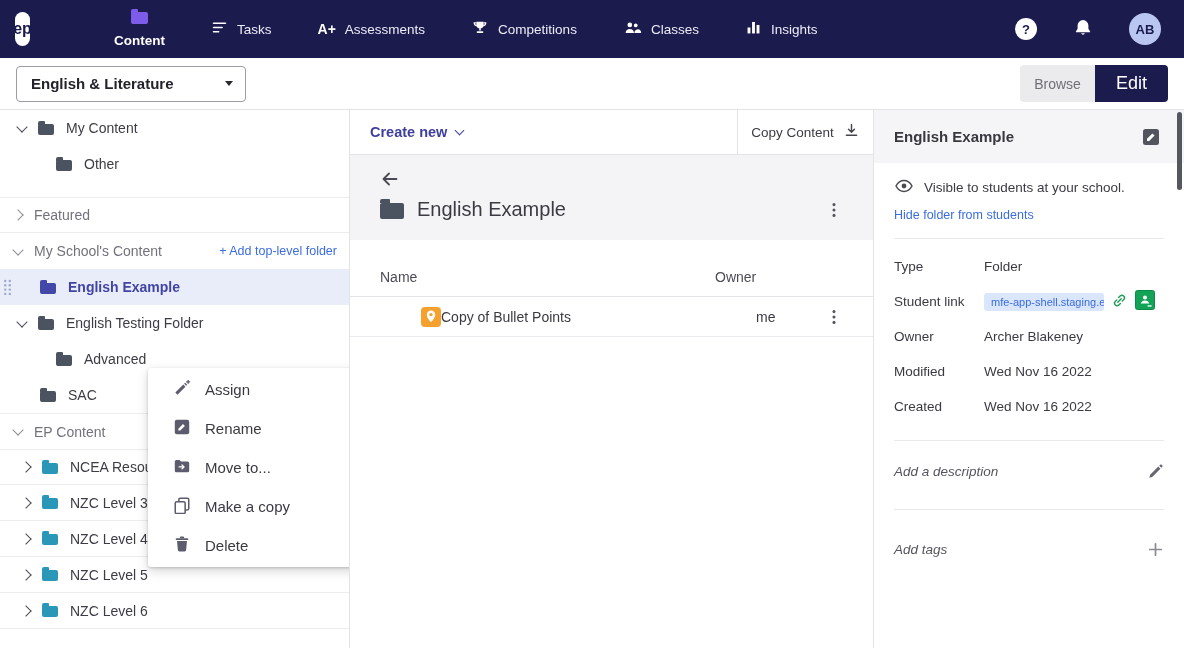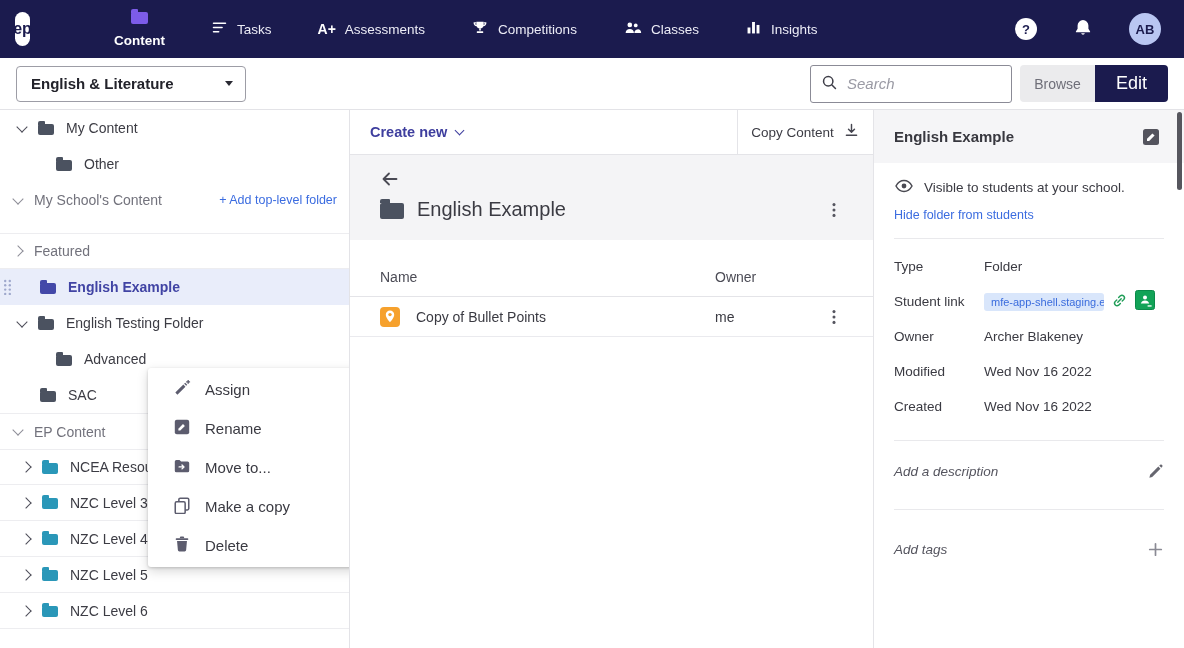--- a/index.html
+++ b/index.html
@@ -75,21 +75,21 @@
   .copy-content { width:136px; border-left:1px solid #e4e4e8; display:flex; align-items:center; justify-content:center; gap:9px; font-size:13.5px; color:#3c3c44; }
   .folder-header { height:85px; background:#f4f4f6; padding:14px 30px 0; flex:none; }
   .back-btn { display:block; height:20px; }
   .fh-title { display:flex; align-items:center; gap:13px; margin-top:9px; }
   .fh-title .title { font-size:20px; color:#3b3b43; font-weight:normal; }
   .kebab { margin-left:auto; display:flex; align-items:center; }
   .table-head { height:57px; display:flex; align-items:flex-end; padding:0 30px 11px; border-bottom:1px solid #e4e4e8; font-size:14px; color:#4c4c56; flex:none; }
   .col-name { flex:0 0 335px; }
   .col-owner { flex:1; }
   .content-row { height:40px; display:flex; align-items:center; padding:0 30px; border-bottom:1px solid #eaeaee; flex:none; }
-  .row-name { flex:0 0 335px; display:flex; align-items:center; gap:16px; color:#3a3a42; }
+  .row-name { flex:0 0 335px; display:flex; align-items:center; color:#3a3a42;margin-left:41px; }
   .lesson-icon { width:20px; height:20px; border-radius:4px; background:#f6a12d; display:flex; align-items:center; justify-content:center; flex:none; }
 
   
   .details { width:311px; flex:none; border-left:1px solid #e4e4e8; position:relative; background:#fff; display:flex; flex-direction:column; }
   .details-header { height:53px; background:#f5f5f7; display:flex; align-items:center; padding:0 24px 0 20px; flex:none; }
   .details-header .title { font-size:15px; font-weight:bold; color:#38383f; }
   .edit-square { margin-left:auto; display:flex; }
   .details-body { padding:13px 20px 0; }
   .vis-row { display:flex; align-items:center; gap:10px; font-size:13.5px; color:#3a3a42; }
   .hide-link { display:inline-block; margin-top:9px; color:#3b6ce0; font-size:12.5px; }
@@ -169,58 +169,51 @@
       </div>
   </div>
 </header>
 
 <div class="toolbar" data-interactable="false">
   <button class="subject" data-interactable="true">
     <span data-interactable="false">English &amp; Literature</span>
     <span class="caret-down" data-interactable="false"></span>
   </button>
   <div class="toolbar-right">
-    <div class="search-box" data-interactable="false">
-      <span data-interactable="false"><svg width="17" height="17" viewBox="0 0 20 20">
-            <circle cx="8.5" cy="8.5" r="5.5" fill="none" stroke="#3e3e48" stroke-width="1.8"></circle>
-            <path d="M12.9 12.9 17 17" stroke="#3e3e48" stroke-width="1.8" stroke-linecap="round"></path>
-          </svg></span>
-      <input type="text" data-interactable="true" placeholder="Search" style="">
-    </div>
     <div class="segmented" data-interactable="false">
       <button class="seg-browse" data-interactable="true">Browse</button>
       <button class="seg-edit" data-interactable="true">Edit</button>
     </div>
   </div>
 </div>
 
 <div class="content">
 
   <aside class="sidebar" data-interactable="false">
 
     <div class="side-row pl18" data-interactable="true">
       <span class="chev down" data-interactable="true"></span>
       <span class="folder" data-interactable="false"></span>
       <span class="label" data-interactable="false">My Content</span>
     </div>
 
     <div class="side-row pl56" data-interactable="true">
       <span class="folder" data-interactable="false"></span>
       <span class="label" data-interactable="false">Other</span>
+    </div>
+
+    <div class="side-row pl14 mt15 sep-top sep-bottom" data-interactable="true">
+      <span class="chev right grey" data-interactable="true"></span>
+      <span class="label grey" data-interactable="false">Featured</span>
     </div>
 
     <div class="side-row pl14" data-interactable="true">
       <span class="chev down grey" data-interactable="true"></span>
       <span class="label grey" data-interactable="false">My School's Content</span>
       <span class="add-link" data-interactable="true">+ Add top-level folder</span>
-    </div>
-
-    <div class="side-row pl14 mt15 sep-top sep-bottom" data-interactable="true">
-      <span class="chev right grey" data-interactable="true"></span>
-      <span class="label grey" data-interactable="false">Featured</span>
     </div>
 
     <div class="side-row pl40 selected" data-interactable="true">
       <span class="drag-dots" data-interactable="true"><svg width="9" height="17" viewBox="0 0 9 17" fill="#9fa8cc">
             <circle cx="2.2" cy="2" r="1.2"></circle>
             <circle cx="6.8" cy="2" r="1.2"></circle>
             <circle cx="2.2" cy="6.3" r="1.2"></circle>
             <circle cx="6.8" cy="6.3" r="1.2"></circle>
             <circle cx="2.2" cy="10.6" r="1.2"></circle>
             <circle cx="6.8" cy="10.6" r="1.2"></circle>

